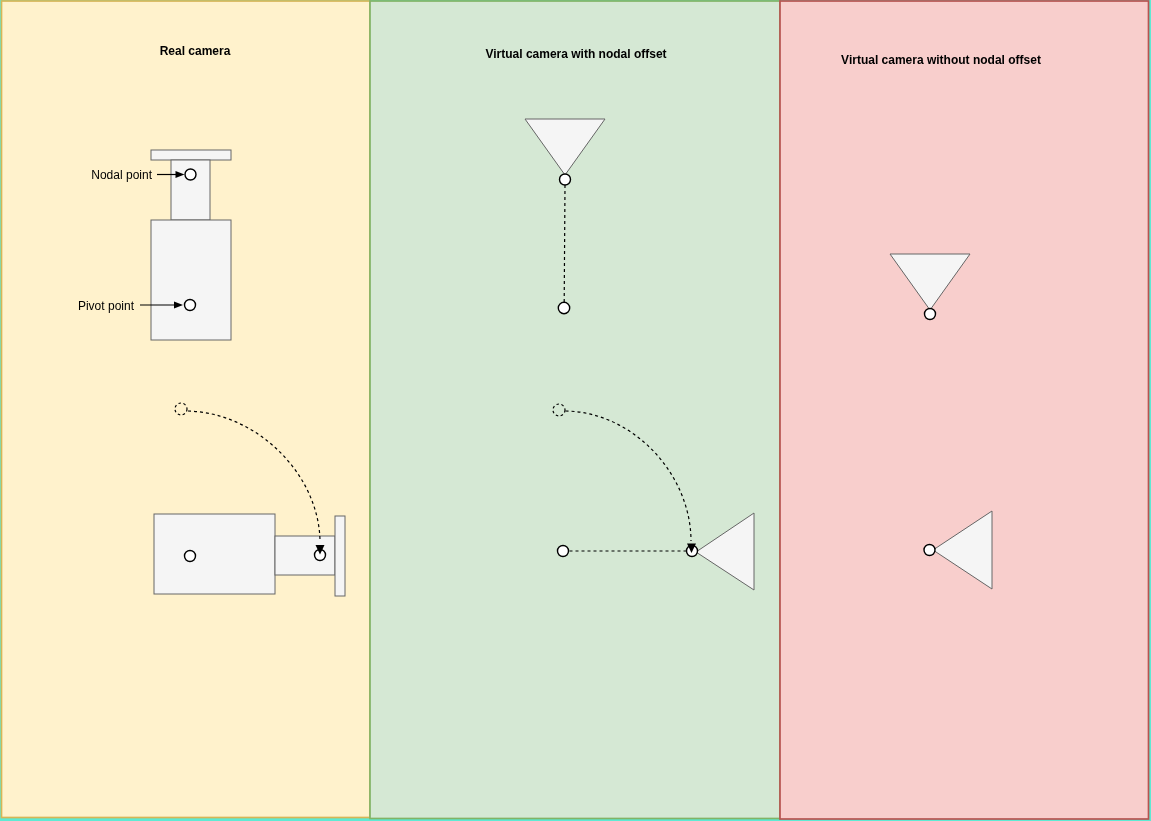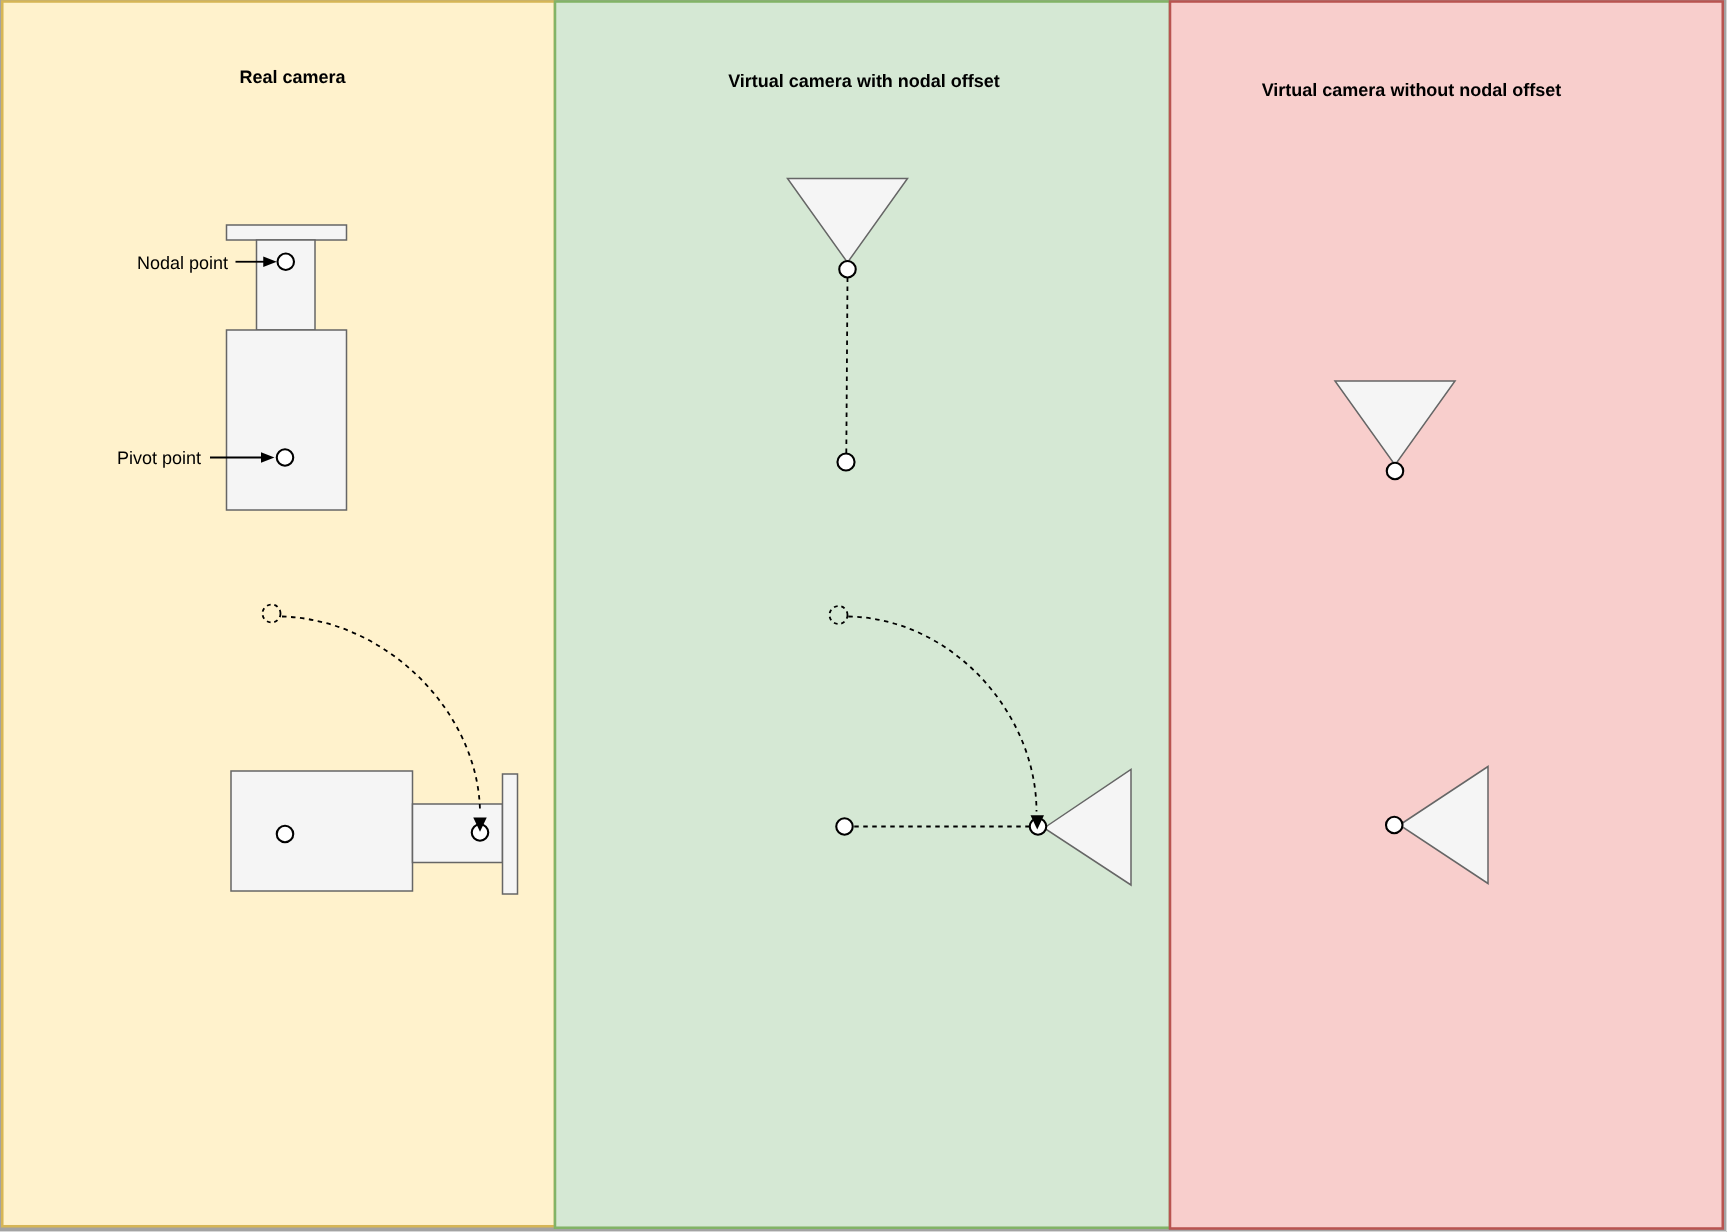--- a/index.html
+++ b/index.html
@@ -1,16 +1,16 @@
 <!DOCTYPE html>
 <html><head>
 <meta charset="utf-8">
 <style>
   html,body{margin:0;padding:0;background:#ffffff;}
-  .canvas{position:relative;width:1151px;height:821px;background:#a3a3a3;overflow:hidden;
+  .canvas{position:relative;width:1151px;height:821px;background:#5eead4;overflow:hidden;
           font-family:"Liberation Sans",sans-serif;}
   svg text{font-family:"Liberation Sans",sans-serif;fill:#000000;}
   .panel-title{font-size:12px;font-weight:bold;}
   .anno-label{font-size:12px;font-weight:normal;}
 </style>
 </head>
 <body>
 
 <div class="canvas">
 <svg width="1151" height="821" viewBox="0 0 1151 821">

